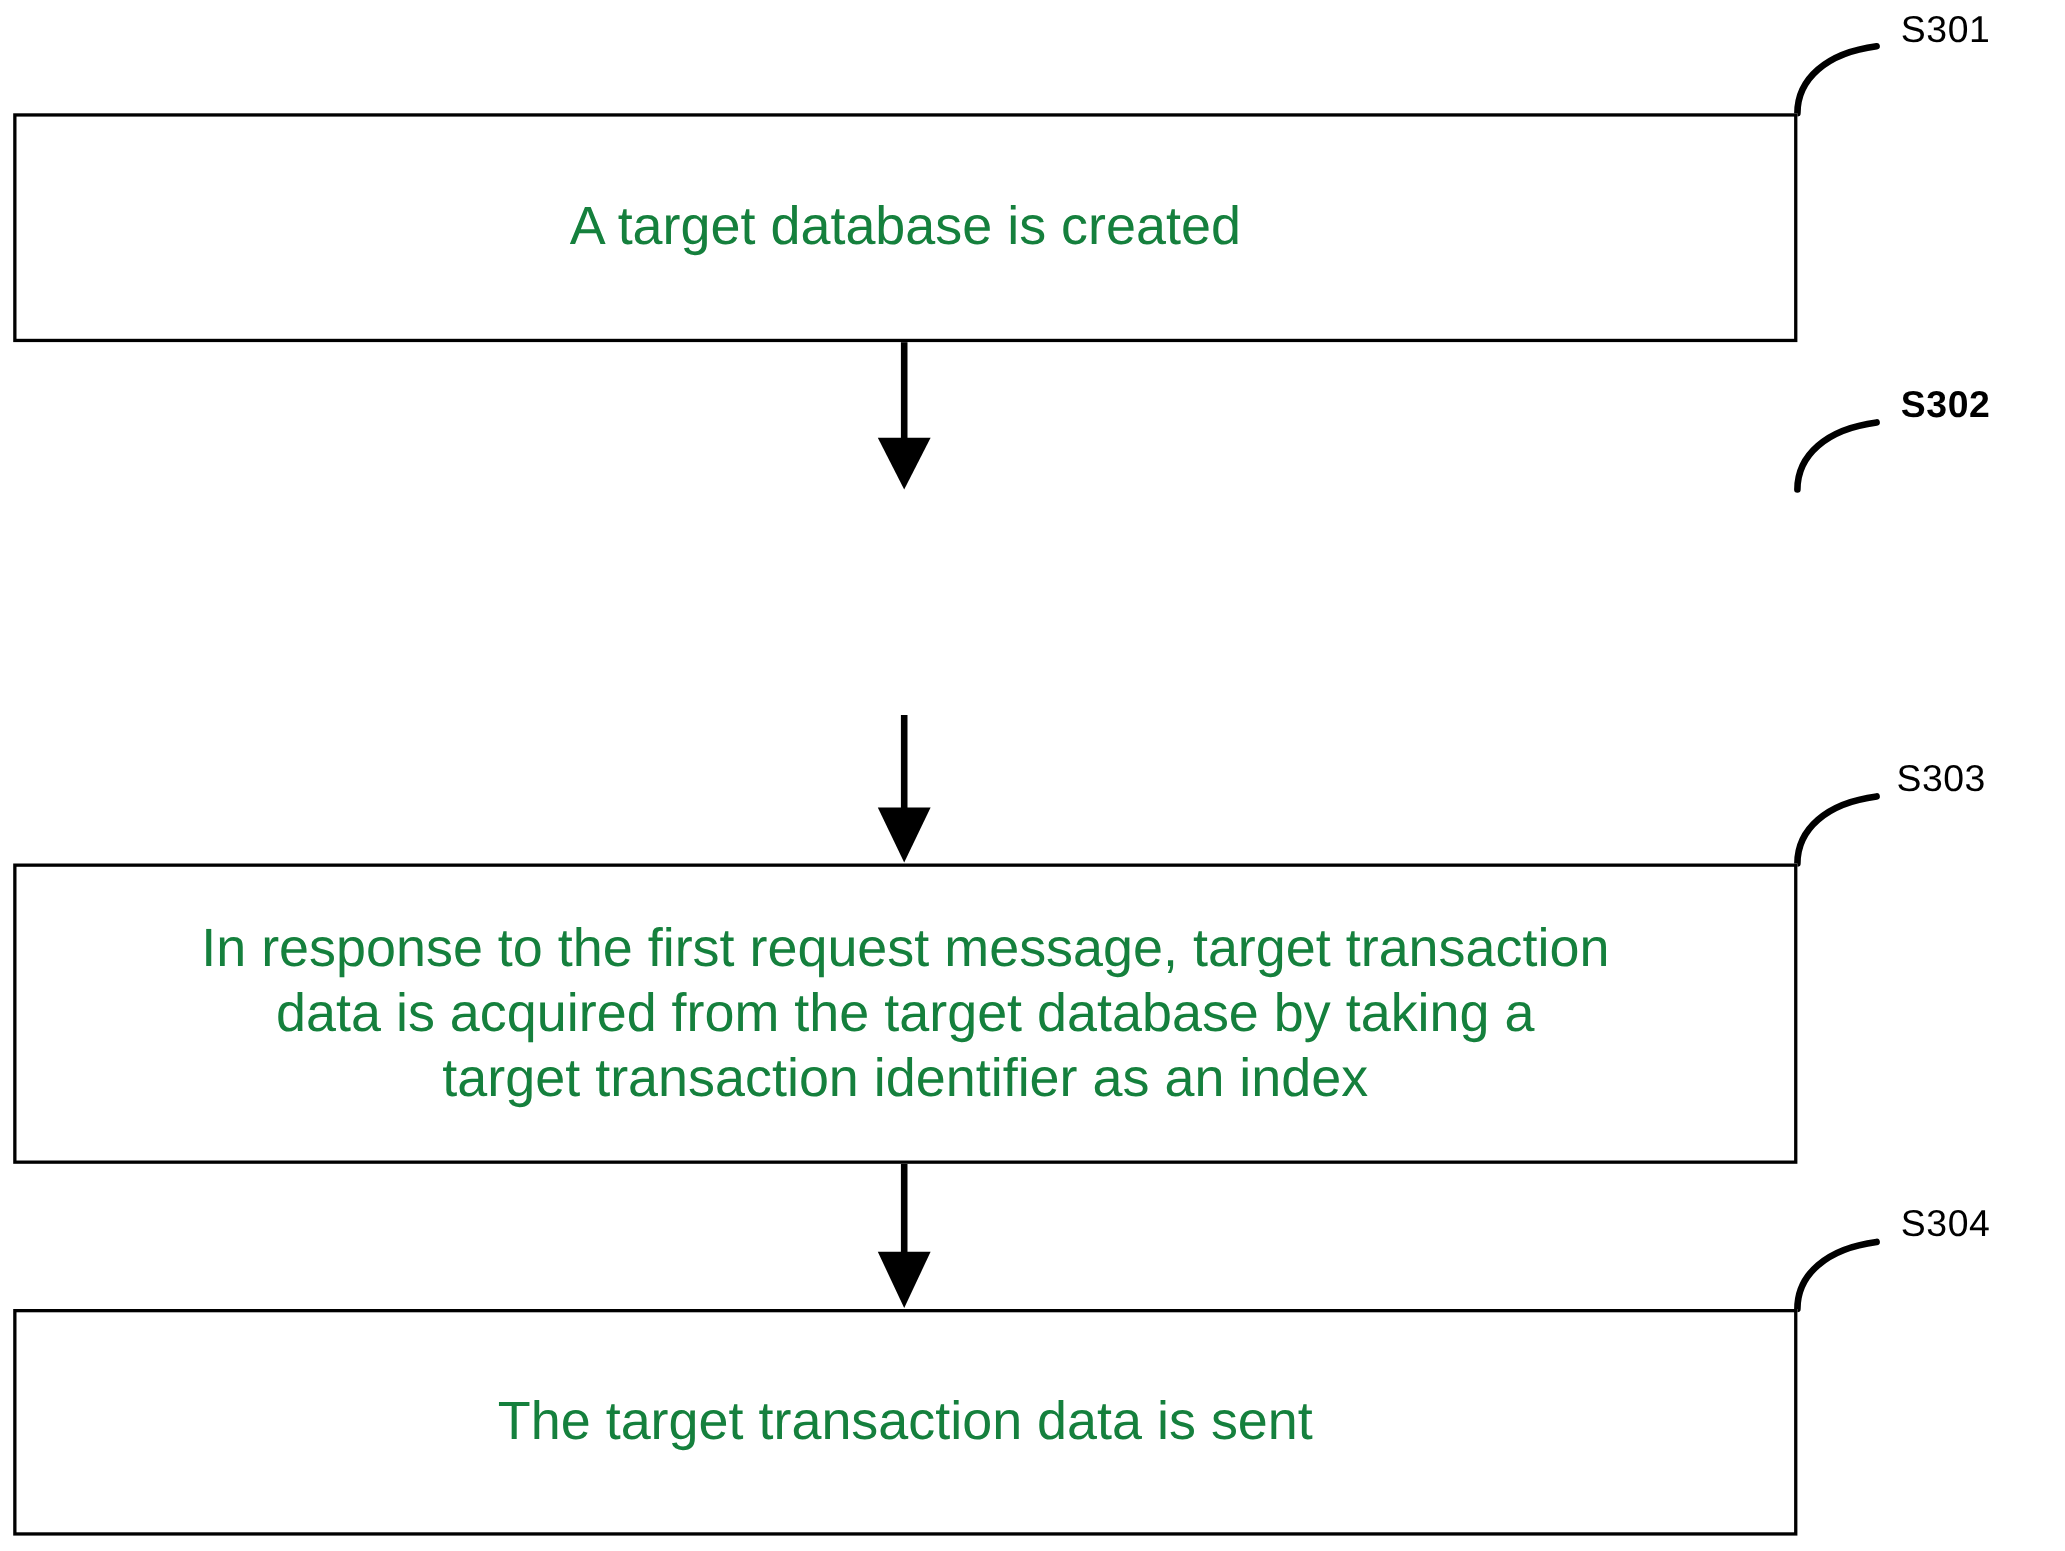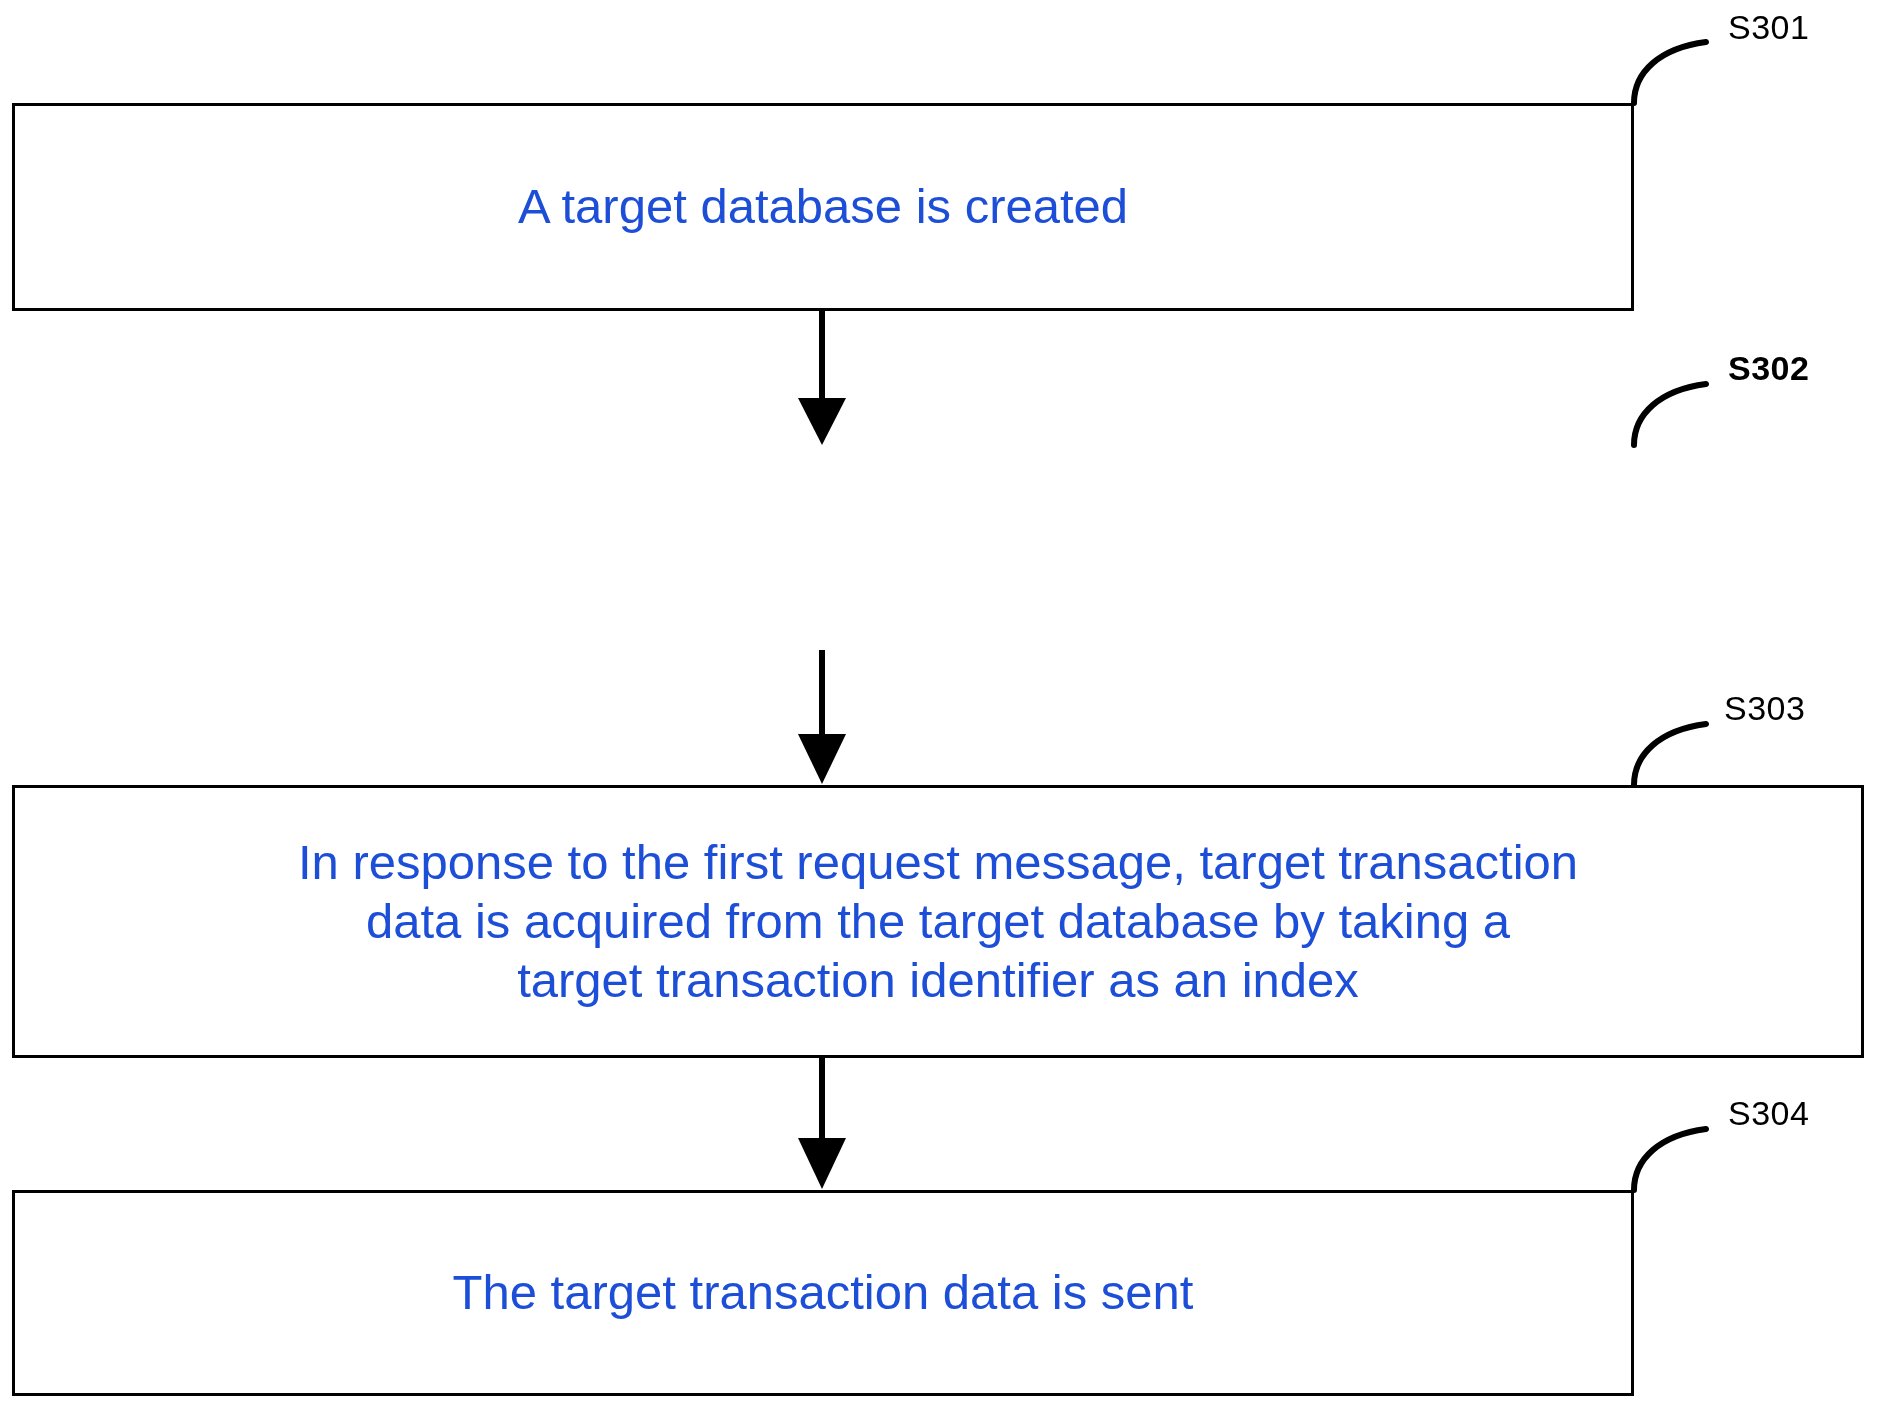--- a/index.html
+++ b/index.html
@@ -31,21 +31,21 @@
     background: #ffffff;
     display: flex;
     align-items: center;
     justify-content: center;
     text-align: center;
   }
   .step-text {
     font-family: "Liberation Sans", sans-serif;
     font-size: 49px;
     line-height: 1.21;
-    color: #1d4ed8;
+    color: #15803d;
     letter-spacing: 0px;
     padding: 0 26px;
     white-space: pre-line;
   }
   .step-label {
     position: absolute;
     font-family: "Liberation Sans", sans-serif;
     font-size: 34px;
     color: #000000;
     letter-spacing: 0.5px;
@@ -88,21 +88,21 @@
     <path d="M1634,1190 C1634,1159 1660,1135 1706,1129" stroke="#000000" stroke-width="6" fill="none" stroke-linecap="round"></path>
   </svg>
 
   <div class="step-box" style="left:12px; top:103px; width:1622px; height:208px;">
     <div class="step-text">A target database is created</div>
   </div>
   <div class="step-label" style="left:1728px; top:8px;">S301</div>
 
   <div class="step-label" style="left:1728px; top:349px;font-weight:bold;">S302</div>
 
-  <div class="step-box" style="left:12px; top:785px; width:1852px; height:273px;">
+  <div class="step-box" style="left:12px; top:785px; width:1622px; height:273px;">
     <div class="step-text">In response to the first request message, target transaction
 data is acquired from the target database by taking a
 target transaction identifier as an index</div>
   </div>
   <div class="step-label" style="left:1724px; top:689px;">S303</div>
 
   <div class="step-box" style="left:12px; top:1190px; width:1622px; height:206px;">
     <div class="step-text">The target transaction data is sent</div>
   </div>
   <div class="step-label" style="left:1728px; top:1094px;">S304</div>

